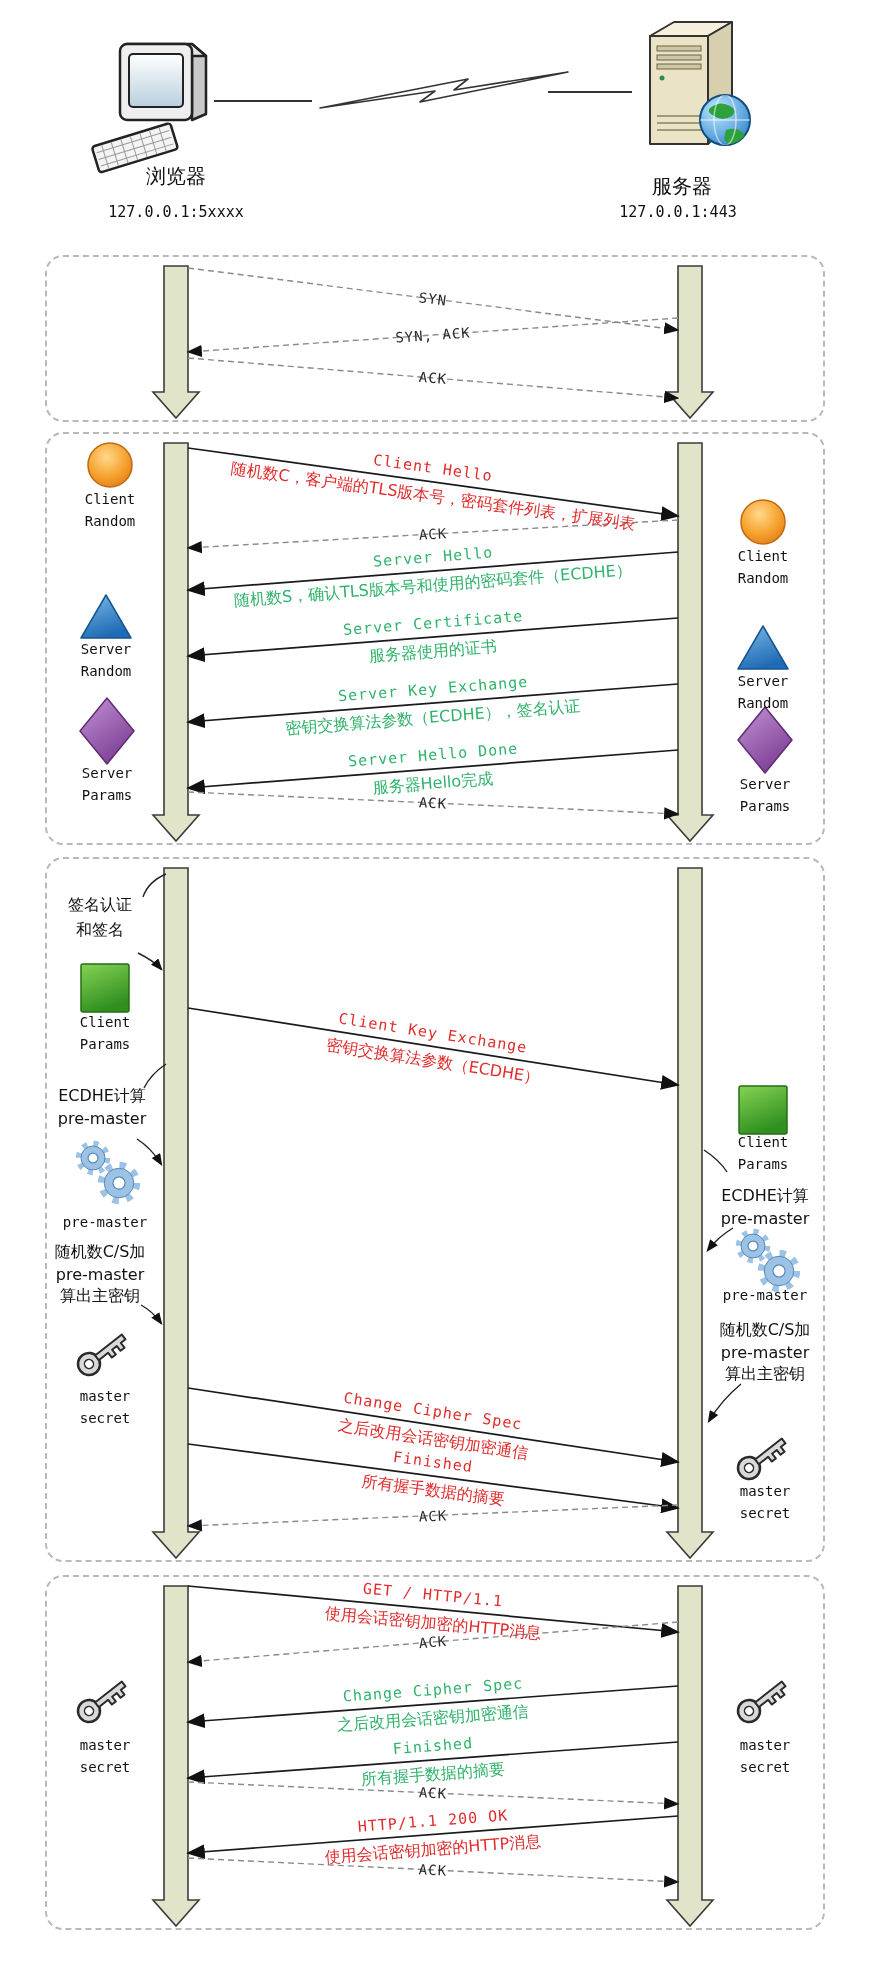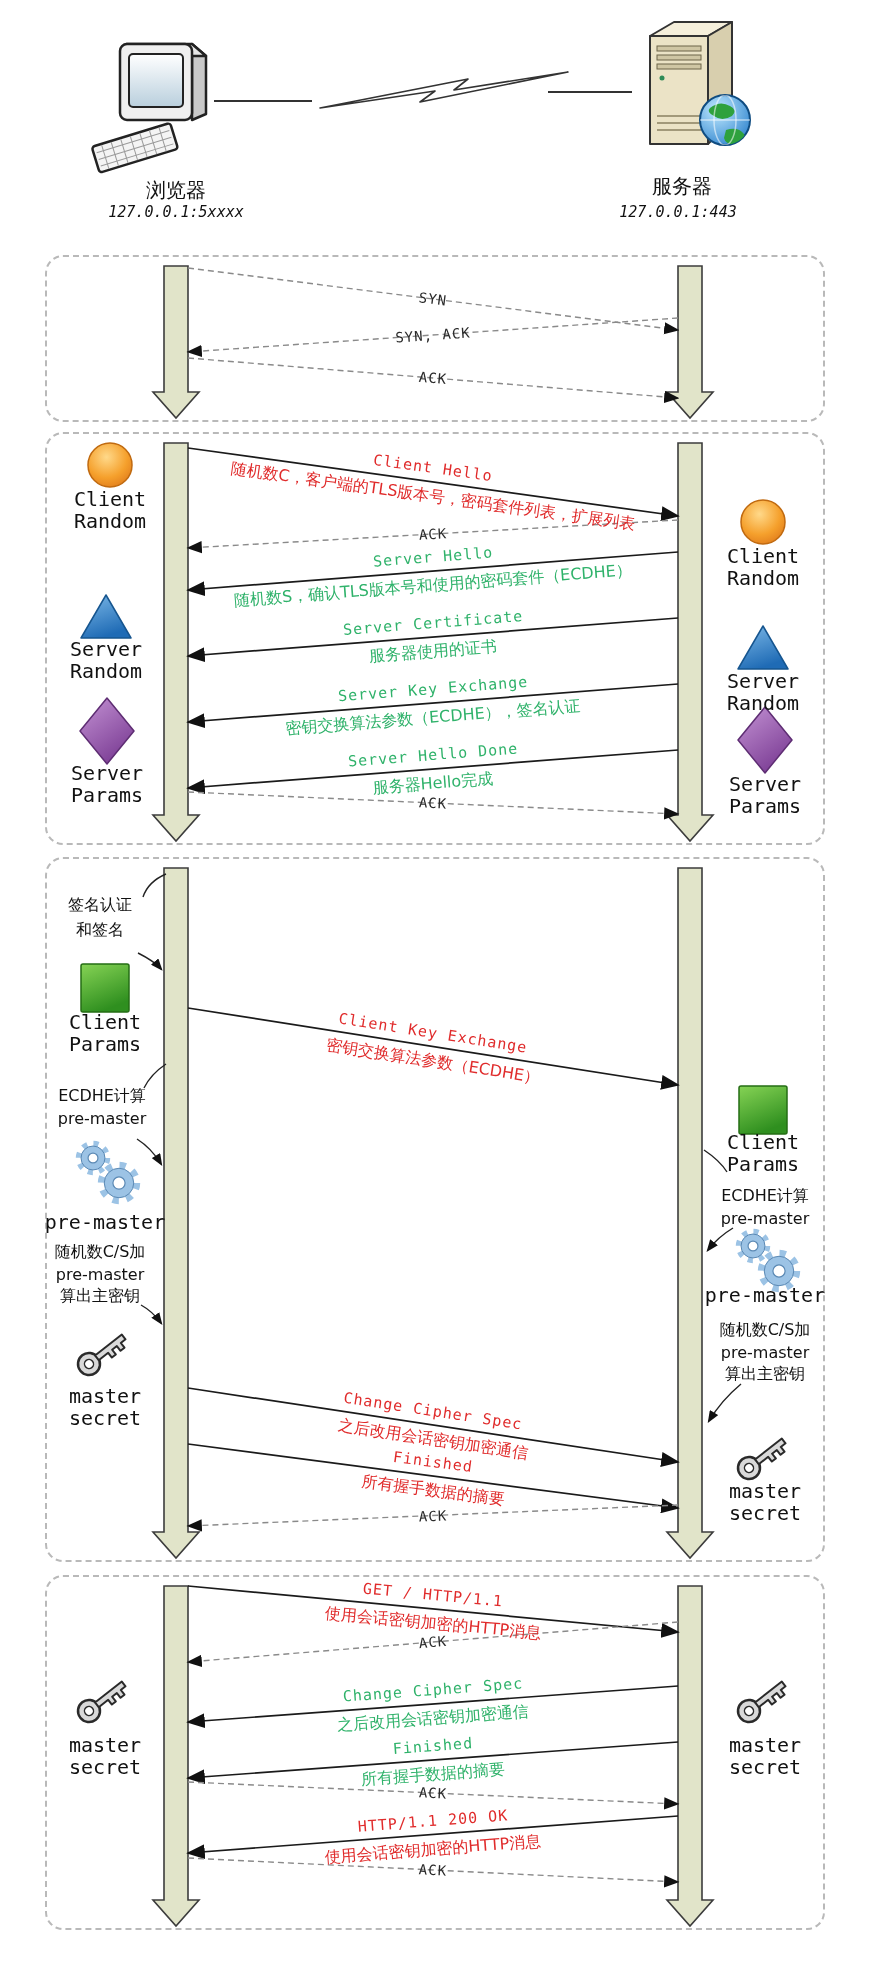--- a/index.html
+++ b/index.html
@@ -8,24 +8,24 @@
   #art{position:absolute;left:0;top:0;z-index:2;pointer-events:none;}
   .phase-box{position:absolute;border:2px dashed #b9b9b9;border-radius:18px;z-index:1;}
   .abs{position:absolute;z-index:3;}
   .lab{position:absolute;z-index:4;white-space:nowrap;transform:translate(-50%,-50%);
        text-align:center;pointer-events:none;}
   .msg-title{font-size:15px;letter-spacing:1px;font-family:"DejaVu Sans Mono","Liberation Mono",monospace;}
   .msg-desc{font-size:16px;font-family:"DejaVu Sans",sans-serif;}
   .ackl{font-size:14px;letter-spacing:1px;color:#2b2b2b;font-family:"DejaVu Sans Mono","Liberation Mono",monospace;}
   .red{color:var(--red,#e02b2b);}
   .green{color:var(--green,#2fb26a);}
-  .icon-label{font-size:20px;color:#111;font-family:"DejaVu Sans Mono","Liberation Mono",monospace;}
+  .icon-label{font-size:14px;color:#111;font-family:"DejaVu Sans Mono","Liberation Mono",monospace;}
   .note{font-size:16px;color:#111;font-family:"DejaVu Sans",sans-serif;}
   .host-name{font-size:20px;color:#111;font-family:"DejaVu Sans",sans-serif;}
-  .host-addr{font-size:15px;color:#111;font-family:"DejaVu Sans Mono","Liberation Mono",monospace;font-style:italic;}
+  .host-addr{font-size:15px;color:#111;font-family:"DejaVu Sans Mono","Liberation Mono",monospace;}
 </style>
 </head>
 <body>
 
 <div id="stage">
 
   <div class="phase-box" style="left:45px;top:255px;width:776px;height:163px;"></div>
   <div class="phase-box" style="left:45px;top:432px;width:776px;height:409px;"></div>
   <div class="phase-box" style="left:45px;top:857px;width:776px;height:701px;"></div>
   <div class="phase-box" style="left:45px;top:1575px;width:776px;height:351px;"></div>
@@ -88,21 +88,21 @@
     </g>
     <circle cx="99" cy="104" r="25" fill="url(#glb)" stroke="#0f4c81" stroke-width="2"></circle>
     <g clip-path="url(#glbc)">
       <path d="M84,92 q10,-8 20,-2 q8,4 2,10 q-10,6 -18,0 q-8,-4 -4,-8z" fill="#2ea13d"></path>
       <path d="M100,114 q12,-4 18,4 q4,8 -6,10 q-12,2 -14,-6z" fill="#2ea13d"></path>
       <ellipse cx="99" cy="104" rx="11" ry="25" fill="none" stroke="#ffffff" stroke-opacity="0.55" stroke-width="1.5"></ellipse>
       <line x1="74" y1="104" x2="124" y2="104" stroke="#ffffff" stroke-opacity="0.55" stroke-width="1.5"></line>
     </g>
   </svg>
 
-  <div class="lab host-name" style="left:176px;top:190px;">浏览器</div>
+  <div class="lab host-name" style="left:176px;top:176px;">浏览器</div>
   <div class="lab host-addr" style="left:176px;top:212px;">127.0.0.1:5xxxx</div>
   <div class="lab host-name" style="left:682px;top:186px;">服务器</div>
   <div class="lab host-addr" style="left:678px;top:212px;">127.0.0.1:443</div>
 
   <svg id="art" width="870" height="1979" viewBox="0 0 870 1979">
     <defs>
       <marker id="mhead" viewBox="0 0 10 8" refX="9" refY="4" markerWidth="11" markerHeight="9" orient="auto">
         <path d="M0,0 L10,4 L0,8 z" fill="#111"></path>
       </marker>
       <marker id="mhead2" viewBox="0 0 10 8" refX="8" refY="4" markerWidth="9" markerHeight="7" orient="auto">

